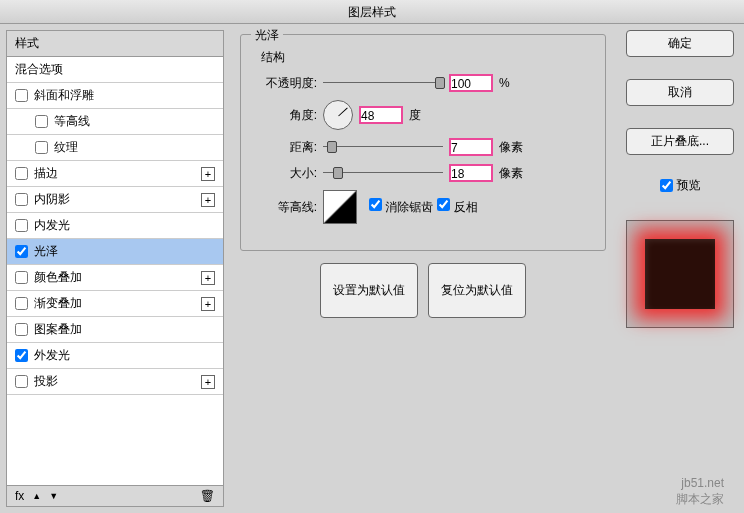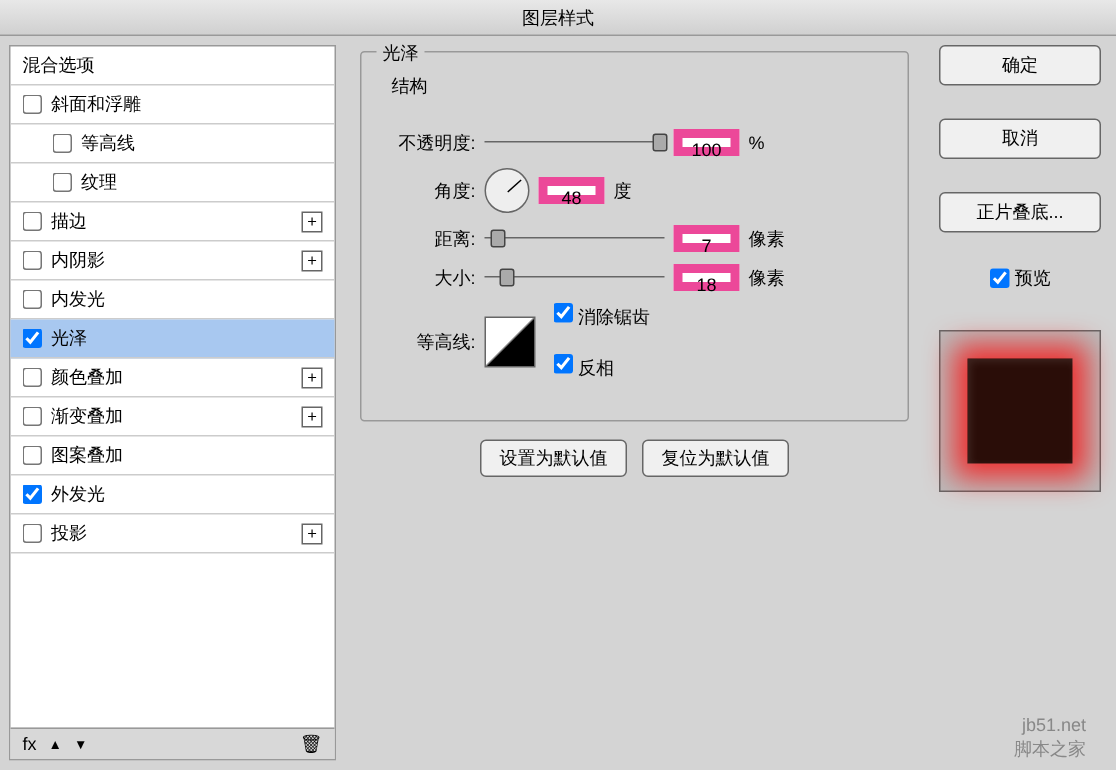--- a/index.html
+++ b/index.html
@@ -11,55 +11,56 @@
 .blend-opts{padding:4px 8px;border-bottom:1px solid #ccc}
 .style-row{display:flex;align-items:center;padding:4px 8px;border-bottom:1px solid #ccc;cursor:pointer}
 .style-row.selected{background:#a8c8f0}
 .style-row.indent{padding-left:28px}
 .style-row input[type=checkbox]{margin-right:6px}
 .style-row .spacer{flex:1}
 .fx-bar{margin-top:auto;background:#d8d8d8;border-top:1px solid #999;padding:3px 8px;display:flex;align-items:center;gap:8px}
 .center{flex:1;padding:4px 10px}
 .group{border:1px solid #999;border-radius:3px;padding:10px 14px 18px;position:relative;background:#d4d4d4}
 .group-title{position:absolute;top:-8px;left:10px;background:#d4d4d4;padding:0 4px}
-.sub-title{margin:4px 0 20px 6px}
+.sub-title{margin:4px 0 8px 6px}
 .form-row{display:flex;align-items:center;margin:8px 0;gap:6px}
 .form-row .lbl{width:62px;text-align:right}
 .form-row .unit{width:30px}
 .select{flex:0 0 110px;height:20px;border:1px solid #666;background:#fff;padding:0 4px;display:flex;align-items:center;justify-content:space-between}
 .select .arrows{font-size:9px;line-height:8px}
 .swatch{width:34px;height:18px;border:1px solid #000;background:#4a1608;cursor:pointer}
 .slider{flex:0 0 120px;height:14px;position:relative}
 .slider::before{content:"";position:absolute;top:6px;left:0;right:0;height:1px;background:#666}
 .thumb{position:absolute;top:1px;width:10px;height:12px;background:#aaa;border:1px solid #444;border-radius:2px}
-.num{width:44px;height:18px;border:6px solid #ec4899;background:#fff;text-align:center;line-height:16px}
+.num{width:44px;height:18px;border:2px solid #ec4899;background:#fff;text-align:left;line-height:16px}
 .dial{width:30px;height:30px;border:1px solid #666;border-radius:50%;background:#eee;position:relative}
 .dial::after{content:"";position:absolute;width:1px;height:12px;background:#000;left:50%;top:3px;transform-origin:bottom;transform:rotate(48deg)}
 .contour-thumb{width:34px;height:34px;border:1px solid #666;background:linear-gradient(135deg,#fff 48%,#000 52%)}
 .btn-row{display:flex;gap:10px;justify-content:center;margin-top:12px}
-.btn{border:1px solid #666;border-radius:4px;background:#f0f0f0;padding:3px 12px;cursor:pointer}
+.btn{border:1px solid #666;border-radius:4px;background:#f0f0f0;padding:18px 12px;cursor:pointer}
 .right{width:116px;display:flex;flex-direction:column;gap:22px;align-items:center}
 .btn-wide{width:108px;border:1px solid #666;border-radius:4px;background:#f0f0f0;padding:4px 0;text-align:center;cursor:pointer}
 .preview-chk{display:flex;gap:4px}
 .preview-box{width:108px;height:108px;border:1px solid #666;background:#bbb;display:flex;align-items:center;justify-content:center;margin-top:4px}
 .preview-inner{width:70px;height:70px;background:#2a0d08;box-shadow:0 0 18px 10px rgba(255,0,0,.75),inset 2px 2px 6px rgba(255,255,255,.1)}
 .plus-icon{width:14px;height:14px;border:1px solid #666;background:#fff;text-align:center;line-height:12px;font-size:11px;cursor:pointer}
 .watermark{position:absolute;right:20px;bottom:6px;color:#888;font-size:13px;text-align:right;line-height:16px}
 .tri{font-size:9px}
 </style>
 </head>
 <body>
 
 <div class="titlebar">
   <span>图层样式</span>
 </div>
 
 <div class="main">
 
   <div class="styles-panel">
+    <div class="styles-header">样式</div>
     <div class="blend-opts"><span>混合选项</span></div>
     <div id="style-list">
         <div class="style-row">
           <input type="checkbox" style="">
           <span>斜面和浮雕</span>
         </div>
         <div class="style-row indent">
           <input type="checkbox" style="">
           <span>等高线</span>
         </div>
@@ -159,21 +160,21 @@
         <div class="slider">
             <div class="thumb" style="left:10px"></div>
           </div>
         <div class="num">18</div>
         <div class="unit">像素</div>
       </div>
 
       <div class="form-row">
         <div class="lbl">等高线:</div>
         <div class="contour-thumb"></div>
-        <div style="display:flex;flex-direction:column;gap:16px;margin-left:6px">
+        <div style="display:flex;flex-direction:row;gap:4px;margin-left:6px">
           <label><input type="checkbox" checked="" style=""> <span>消除锯齿</span></label>
           <label><input type="checkbox" checked="" style=""> <span>反相</span></label>
         </div>
       </div>
     </div>
 
     <div class="btn-row">
       <div class="btn">设置为默认值</div>
       <div class="btn">复位为默认值</div>
     </div>

